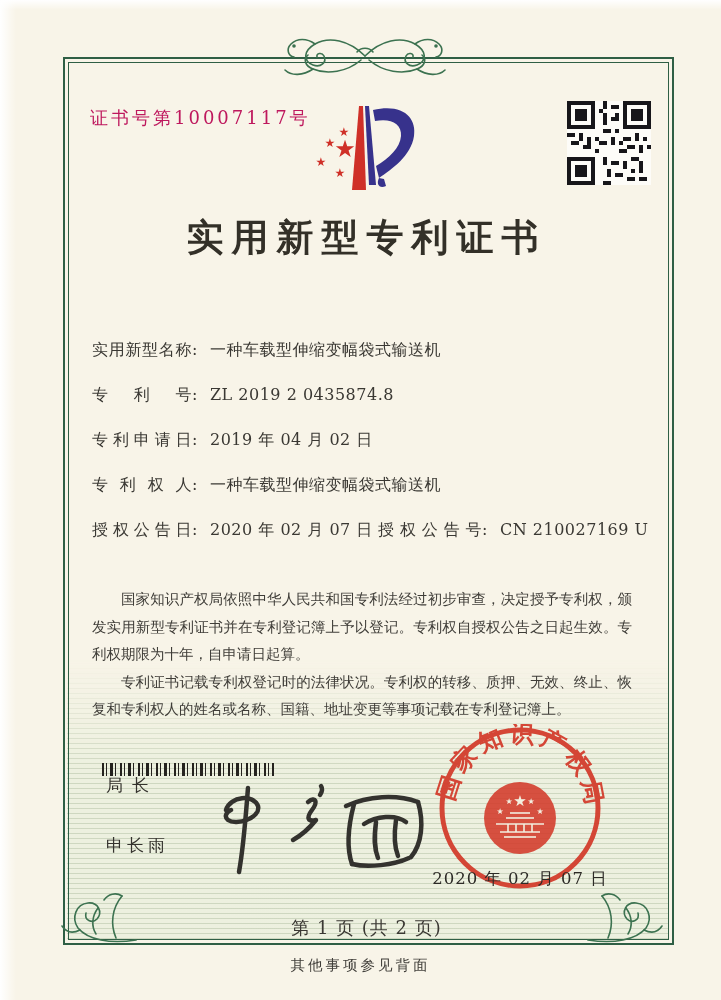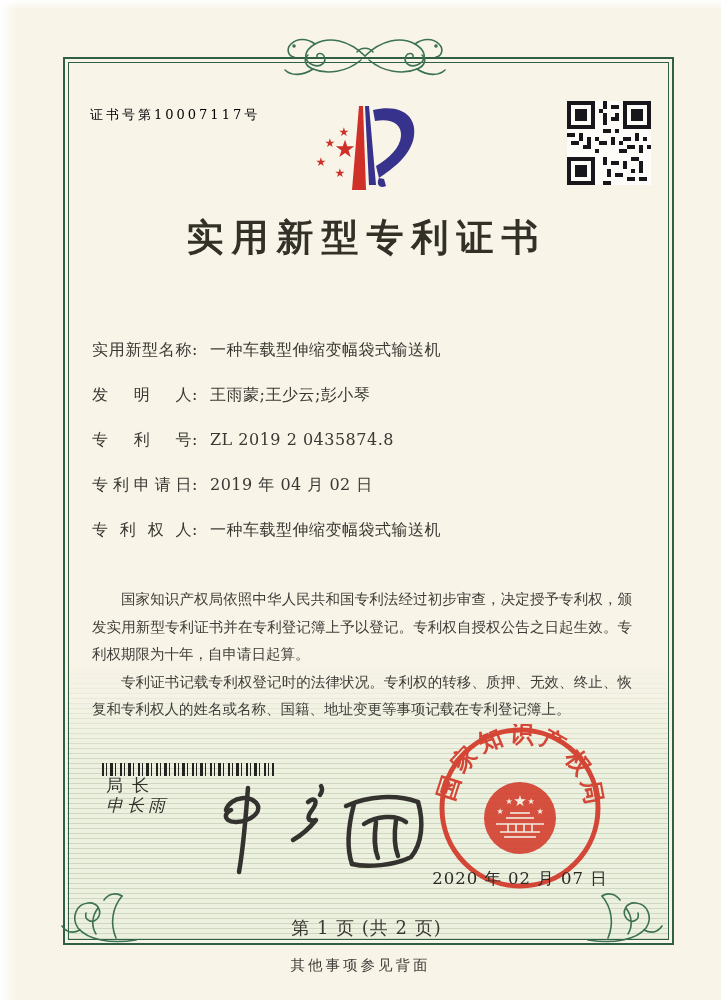--- a/index.html
+++ b/index.html
@@ -23,21 +23,21 @@
 
   
   .guilloche{left:67px;top:660px;width:601px;height:279px;
     background:
       repeating-linear-gradient(0deg,
         rgba(110,150,100,0.30) 0px, rgba(110,150,100,0.30) 1px,
         rgba(227,237,215,0.55) 1px, rgba(227,237,215,0.55) 5px);
     -webkit-mask-image:linear-gradient(to bottom,transparent 0,#000 110px);
     mask-image:linear-gradient(to bottom,transparent 0,#000 110px);}
 
-  .cert-number{left:90px;top:106px;font-size:13px;letter-spacing:3px;color:#000000;}
+  .cert-number{left:90px;top:106px;font-size:18px;letter-spacing:3px;color:#be185d;}
   .logo{left:288px;top:100px;}
   .qr{left:567px;top:101px;}
   .title{left:63px;top:213px;width:607px;text-align:center;
     font-size:37px;font-weight:700;letter-spacing:8px;color:#333028;}
 
   .fields{left:92px;top:301px;width:540px;font-size:16px;letter-spacing:.5px;margin-top:36px;}
   .frow{margin-bottom:19px;line-height:26px;white-space:nowrap;}
   .flabel{display:inline-block;width:100px;text-align:justify;text-align-last:justify;vertical-align:top;}
   .fcolon{display:inline-block;width:8px;}
   .fvalue{margin-left:10px;}
@@ -49,21 +49,21 @@
   .body-text p{margin:0;text-indent:2em;}
 
   .barcode{left:102px;top:763px;width:172px;height:13px;
     background:repeating-linear-gradient(90deg,
       #25231f 0 2px,transparent 2px 4px,
       #25231f 4px 5px,transparent 5px 8px,
       #25231f 8px 11px,transparent 11px 13px,
       #25231f 13px 14px,transparent 14px 18px);}
 
   .signer-title{left:106px;top:774px;font-size:17px;letter-spacing:9px;color:#34322d;}
-  .signer-name{left:106px;top:794px;font-size:17px;letter-spacing:4px;color:#34322d;font-style:italic;}
+  .signer-name{left:106px;top:834px;font-size:17px;letter-spacing:4px;color:#34322d;}
   .signature{left:196px;top:772px;}
 
   .seal{left:434px;top:724px;opacity:.93;}
   .seal-date{left:428px;top:868px;width:184px;text-align:center;
     font-size:16.5px;color:#2c2a26;letter-spacing:1px;}
 
   .page-info{left:63px;top:916px;width:607px;text-align:center;
     font-size:18px;letter-spacing:1px;color:#3a3833;}
   .back-note{left:0;top:956px;width:721px;text-align:center;
     font-size:14.5px;letter-spacing:3px;color:#3f3d38;}
@@ -182,30 +182,30 @@
   </g>
 </svg>
 
 <div class="abs title">实用新型专利证书</div>
 
 <div class="abs fields">
   <div class="frow">
     <span class="flabel">实用新型名称</span><span class="fcolon">:</span><span class="fvalue">一种车载型伸缩变幅袋式输送机</span>
   </div>
   <div class="frow">
-    <span class="flabel">发明人</span><span class="fcolon">:</span><span class="fvalue">王雨蒙;王少云;彭小琴</span>
-  </div>
-  <div class="frow">
     <span class="flabel">专利号</span><span class="fcolon">:</span><span class="fvalue">ZL 2019 2 0435874.8</span>
   </div>
   <div class="frow">
     <span class="flabel">专利申请日</span><span class="fcolon">:</span><span class="fvalue">2019 年 04 月 02 日</span>
   </div>
   <div class="frow">
     <span class="flabel">专利权人</span><span class="fcolon">:</span><span class="fvalue">一种车载型伸缩变幅袋式输送机</span>
+  </div>
+  <div class="frow">
+    <span class="flabel">授权公告日</span><span class="fcolon">:</span><span class="fvalue fixed">2020 年 02 月 07 日</span><span class="pair2"><span class="flabel">授权公告号</span><span class="fcolon">:</span><span class="fvalue">CN 210027169 U</span></span>
   </div>
 </div>
 
 <div class="abs body-text">
   <p>国家知识产权局依照中华人民共和国专利法经过初步审查，决定授予专利权，颁发实用新型专利证书并在专利登记簿上予以登记。专利权自授权公告之日起生效。专利权期限为十年，自申请日起算。</p>
   <p>专利证书记载专利权登记时的法律状况。专利权的转移、质押、无效、终止、恢复和专利权人的姓名或名称、国籍、地址变更等事项记载在专利登记簿上。</p>
 </div>
 
 <div class="abs barcode"></div>
 

